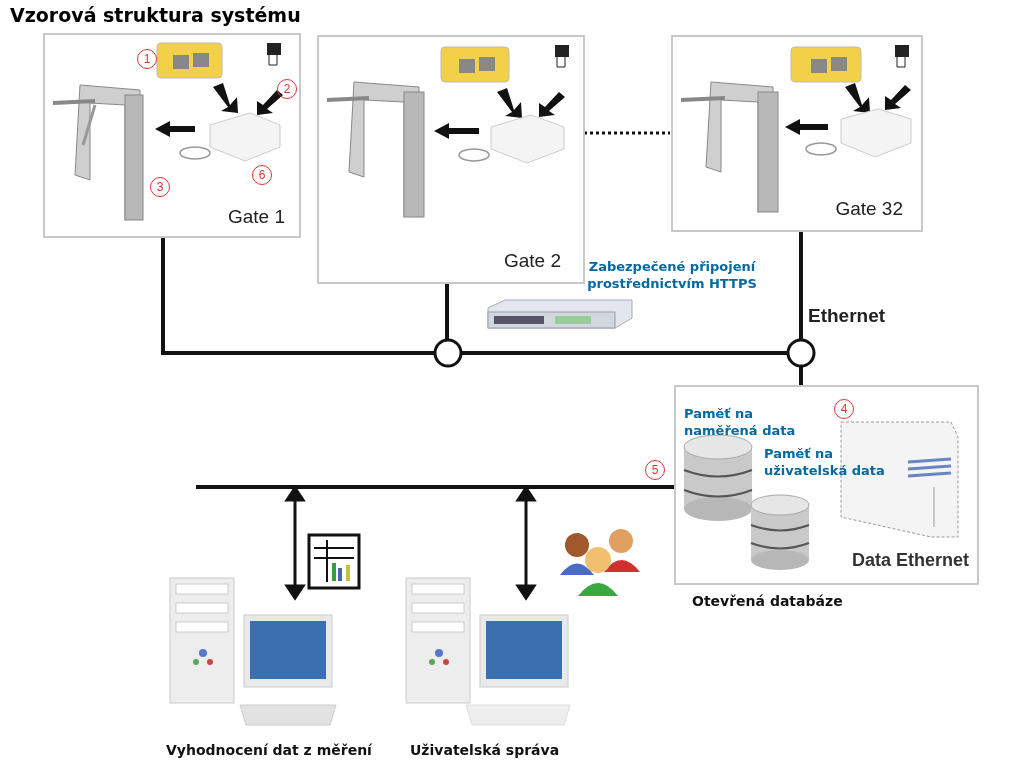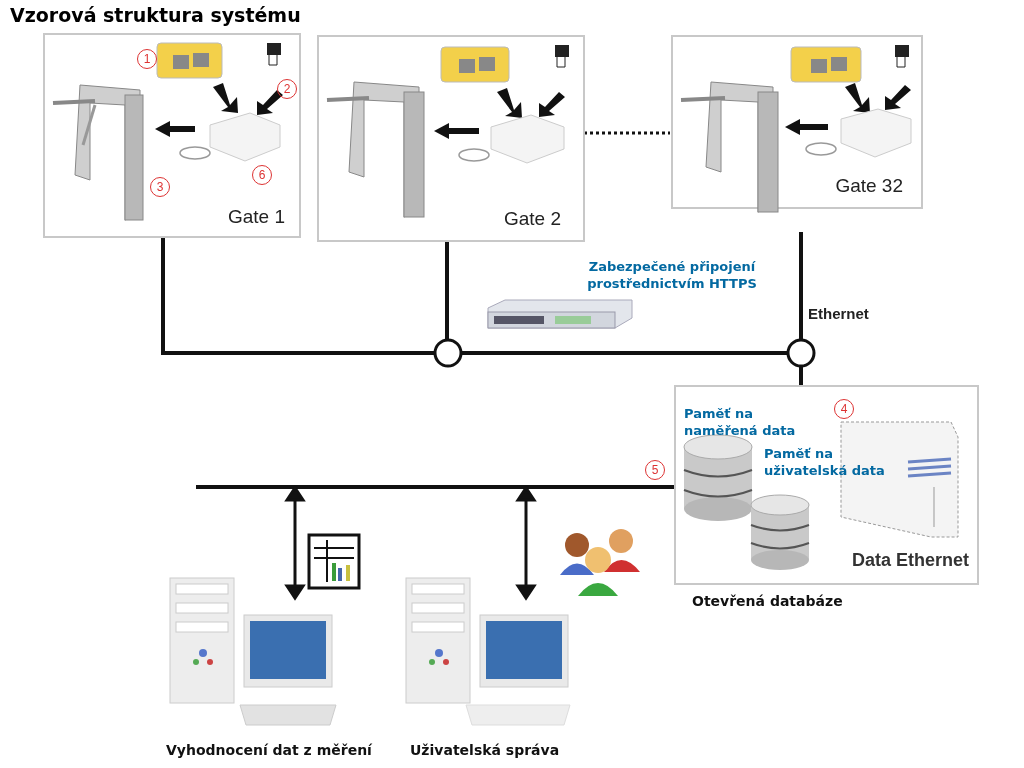--- a/index.html
+++ b/index.html
@@ -4,21 +4,21 @@
 <style>
   html,body{margin:0;padding:0;background:#fff;}
   body{width:1024px;height:768px;position:relative;overflow:hidden;font-family:"DejaVu Sans",sans-serif;}
   .abs{position:absolute;}
   .title{left:10px;top:4px;font-size:19px;font-weight:bold;color:#000000;}
   .gatebox{border:2px solid #c8c8c8;background:#fff;box-sizing:border-box;}
   .gatelabel{font-family:"Liberation Sans",sans-serif;font-size:19px;font-weight:normal;color:#222;}
   .num{width:18px;height:18px;border:1.5px solid #d33;border-radius:50%;color:#d33;font-size:12px;line-height:18px;text-align:center;font-family:"Liberation Sans",sans-serif;}
   .lbl{font-size:13px;font-weight:bold;color:#0369a1;line-height:17px;}
   .lbl-c{text-align:center;}
-  .eth{font-family:"Liberation Sans",sans-serif;font-size:15px;font-weight:bold;color:#222;}
+  .eth{font-family:"Liberation Sans",sans-serif;font-size:19px;font-weight:bold;color:#222;}
   .dcbox{border:2px solid #c8c8c8;background:#fff;box-sizing:border-box;}
   .dclabel{font-family:"Liberation Sans",sans-serif;font-size:18px;font-weight:bold;color:#333;}
   .bottomlbl{font-size:14px;font-weight:bold;color:#111;}
   svg{position:absolute;left:0;top:0;}
 </style>
 </head>
 <body>
 
 <svg width="1024" height="768">
 
@@ -83,21 +83,21 @@
         <ellipse cx="150" cy="118" rx="15" ry="6" fill="none" stroke="#999" stroke-width="1.5"></ellipse>
       </g>
   </svg>
   <div class="abs num" style="left:92px;top:14px;">1</div>
   <div class="abs num" style="left:232px;top:44px;">2</div>
   <div class="abs num" style="left:105px;top:142px;">3</div>
   <div class="abs num" style="left:207px;top:130px;">6</div>
   <div class="abs gatelabel" style="right:14px;bottom:8px;">Gate 1</div>
 </div>
 
-<div class="abs gatebox" style="left:317px;top:35px;width:268px;height:207px;">
+<div class="abs gatebox" style="left:317px;top:35px;width:268px;height:249px;">
   <svg width="268" height="203">
     <g>
       <path d="M35 45 L100 50 L100 175 L85 180 L85 65 L45 63 L45 140 L30 135 Z" fill="#cfcfcf" stroke="#888"></path>
       <rect x="85" y="55" width="20" height="125" fill="#b8b8b8" stroke="#888"></rect>
       <line x1="8" y1="63" x2="50" y2="61" stroke="#888" stroke-width="4"></line>
     </g>
     <g>
       <rect x="122" y="10" width="68" height="35" rx="4" fill="#f3d04a" stroke="#bbb"></rect>
       <rect x="140" y="22" width="16" height="14" fill="#888"></rect>
       <rect x="160" y="20" width="16" height="14" fill="#888"></rect>
@@ -118,21 +118,21 @@
     <g fill="#111">
       <polygon points="115,94 130,86 130,91 160,91 160,97 130,97 130,102"></polygon>
     </g>
     <g>
         <ellipse cx="155" cy="118" rx="15" ry="6" fill="none" stroke="#999" stroke-width="1.5"></ellipse>
       </g>
   </svg>
   <div class="abs gatelabel" style="right:22px;bottom:10px;">Gate 2</div>
 </div>
 
-<div class="abs gatebox" style="left:671px;top:35px;width:252px;height:174px;">
+<div class="abs gatebox" style="left:671px;top:35px;width:252px;height:197px;">
   <svg width="252" height="197">
     <g>
       <path d="M38 45 L100 50 L100 170 L85 175 L85 65 L48 63 L48 135 L33 130 Z" fill="#cfcfcf" stroke="#888"></path>
       <rect x="85" y="55" width="20" height="120" fill="#b8b8b8" stroke="#888"></rect>
       <line x1="8" y1="63" x2="52" y2="61" stroke="#888" stroke-width="4"></line>
     </g>
     <g>
       <rect x="118" y="10" width="70" height="35" rx="4" fill="#f3d04a" stroke="#bbb"></rect>
       <rect x="138" y="22" width="16" height="14" fill="#888"></rect>
       <rect x="158" y="20" width="16" height="14" fill="#888"></rect>

